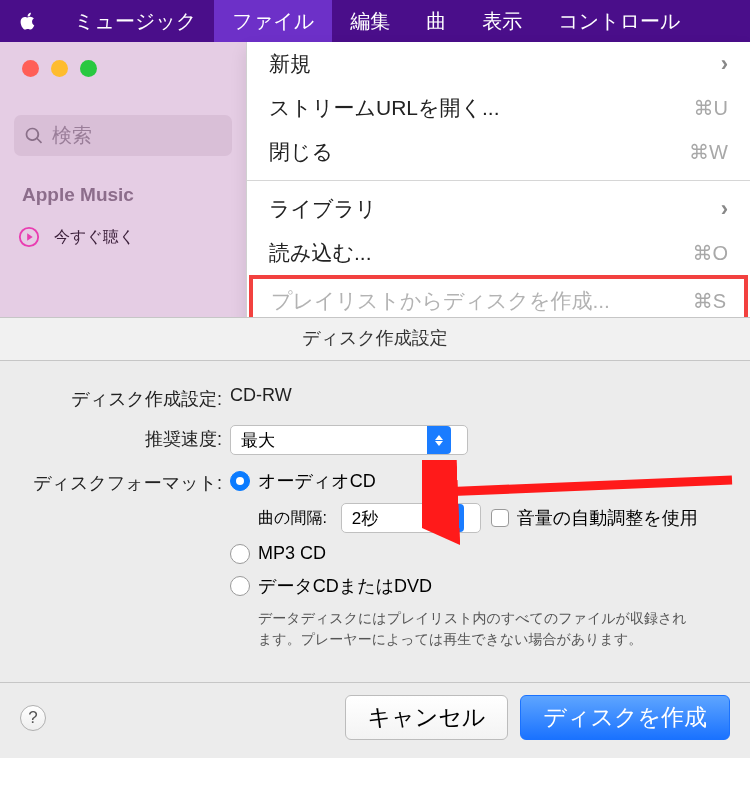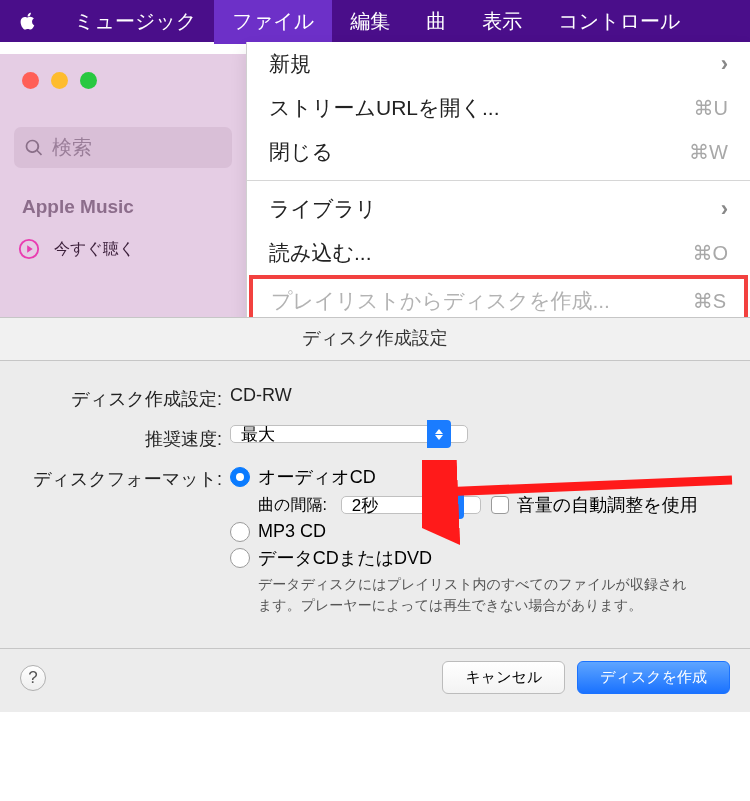--- a/index.html
+++ b/index.html
@@ -7,21 +7,21 @@
 
   
   .menubar { height: 42px; background: #4a0e8a; display: flex; align-items: center; color: #fff; font-size: 20px; font-weight: 500; }
   .apple { width: 56px; display:flex; justify-content:center; }
   .apple svg { width:22px; height:22px; fill:#fff; }
   .menu-item { padding: 9px 18px; }
   .menu-item.active { background: #6d30c8; }
 
   
   .upper { position: relative; height: 275px; }
-  .sidebar { position:absolute; left:0; top:12px; width:246px; height:275px; background:#e5cde4; }
+  .sidebar { position:absolute; left:0; top:0; width:246px; height:275px; background:#e5cde4; }
   .traffic { display:flex; gap:12px; padding:18px 0 0 22px; }
   .traffic span { width:17px; height:17px; border-radius:50%; }
   .t-close{background:#ff5f57;} .t-min{background:#febc2e;} .t-max{background:#28c840;}
   .search { margin:38px 14px 0; background:#d9bfd7; border-radius:7px; display:flex; align-items:center; padding:7px 10px; }
   .search svg{width:20px;height:20px;fill:#8a7089; margin-right:8px;}
   .search span{ color:#9a7e99; font-size:20px; }
   .section-label{ margin:28px 22px 4px; color:#8c6d8b; font-size:19px; font-weight:700; }
   .nav-item{ margin:20px 18px 0; display:flex; align-items:center; gap:14px; }
   .nav-item svg{ width:22px; height:22px; stroke:#e93db1; fill:none; stroke-width:2; }
   .nav-item span{ font-size:16px; color:#3b1f3a; }
@@ -34,40 +34,40 @@
   .dd-row.disabled{ color:#b3b3b3; }
   .dd-row.boxed{ border:4px solid #f2413f; margin:0 2px; padding:8px 18px; }
 
   
   .sheet { position:absolute; left:0; top:317px; width:750px; background:#ececec; border-top:1px solid #c6c6c6; }
   .sheet-title{ text-align:center; font-size:18px; padding:8px 0 10px; color:#333; border-bottom:1px solid #c6c6c6; background:#f1f1f1; }
   .form{ padding:24px 28px 6px; }
   .row{ display:flex; align-items:flex-start; margin-bottom:14px; }
   .row .lab{ width:202px; text-align:right; padding-right:8px; font-size:18px; color:#222; padding-top:2px;}
   .row .val{ font-size:18px; color:#222; }
-  .select{ display:inline-flex; align-items:center; background:#fff; border:1px solid #c0c0c0; border-radius:5px; height:18px; min-width:238px; padding:0 16px 0 10px; font-size:17px; }
+  .select{ display:inline-flex; align-items:center; background:#fff; border:1px solid #c0c0c0; border-radius:5px; height:30px; min-width:238px; padding:0 16px 0 10px; font-size:17px; }
   .select .arrows{ margin-left:auto; width:24px; height:28px; background:#1a7cff; border-radius:0 4px 4px 0; display:flex; flex-direction:column; align-items:center; justify-content:center; gap:1px;}
   .select .arrows::before,.select .arrows::after{content:"";border-left:4px solid transparent;border-right:4px solid transparent;}
   .select .arrows::before{border-bottom:5px solid #fff;}
   .select .arrows::after{border-top:5px solid #fff;}
   .select.small{ min-width:140px; }
 
-  .radio-col{ display:flex; flex-direction:column; gap:4px; }
+  .radio-col{ display:flex; flex-direction:column; gap:10px; }
   .radio-line{ display:flex; align-items:center; gap:8px; font-size:18px; }
   .radio{ width:20px; height:20px; border-radius:50%; border:1px solid #9a9a9a; background:#fff; position:relative; flex-shrink:0;}
   .radio.checked{ background:#0a7bff; border-color:#0a7bff;}
   .radio.checked::after{content:"";position:absolute;inset:5px;border-radius:50%;background:#fff;}
   .checkbox{ width:18px; height:18px; border:1px solid #9a9a9a; border-radius:4px; background:#fff; flex-shrink:0;}
   .sub-indent{ margin-left:28px; display:flex; flex-direction:row; gap:10px; }
   .gap-row{ display:flex; align-items:center; gap:14px; }
   .hint{ font-size:14px; color:#555; line-height:1.5; margin-left:28px; max-width:430px; }
 
   .sheet-footer{ display:flex; align-items:center; padding:12px 20px 18px; border-top:1px solid #c6c6c6; margin-top:12px;}
   .help{ width:26px; height:26px; border-radius:50%; border:1px solid #b0b0b0; background:linear-gradient(#fff,#eee); color:#555; font-size:17px; display:flex;align-items:center;justify-content:center;}
-  .btn{ margin-left:12px; padding:6px 22px; border-radius:6px; font-size:15px; border:1px solid #bcbcbc; background:linear-gradient(#fff,#f3f3f3); }
+  .btn{ margin-left:12px; padding:6px 22px; border-radius:6px; font-size:23px; border:1px solid #bcbcbc; background:linear-gradient(#fff,#f3f3f3); }
   .btn.primary{ background:linear-gradient(#5ea5ff,#1a72ff); color:#fff; border-color:#1a72ff;}
   .spacer{flex:1;}
 
   
   .arrow-svg{ position:absolute; left:422px; top:460px; width:320px; height:120px; pointer-events:none; }
 </style>
 </head>
 <body>
 
 <div class="menubar">

